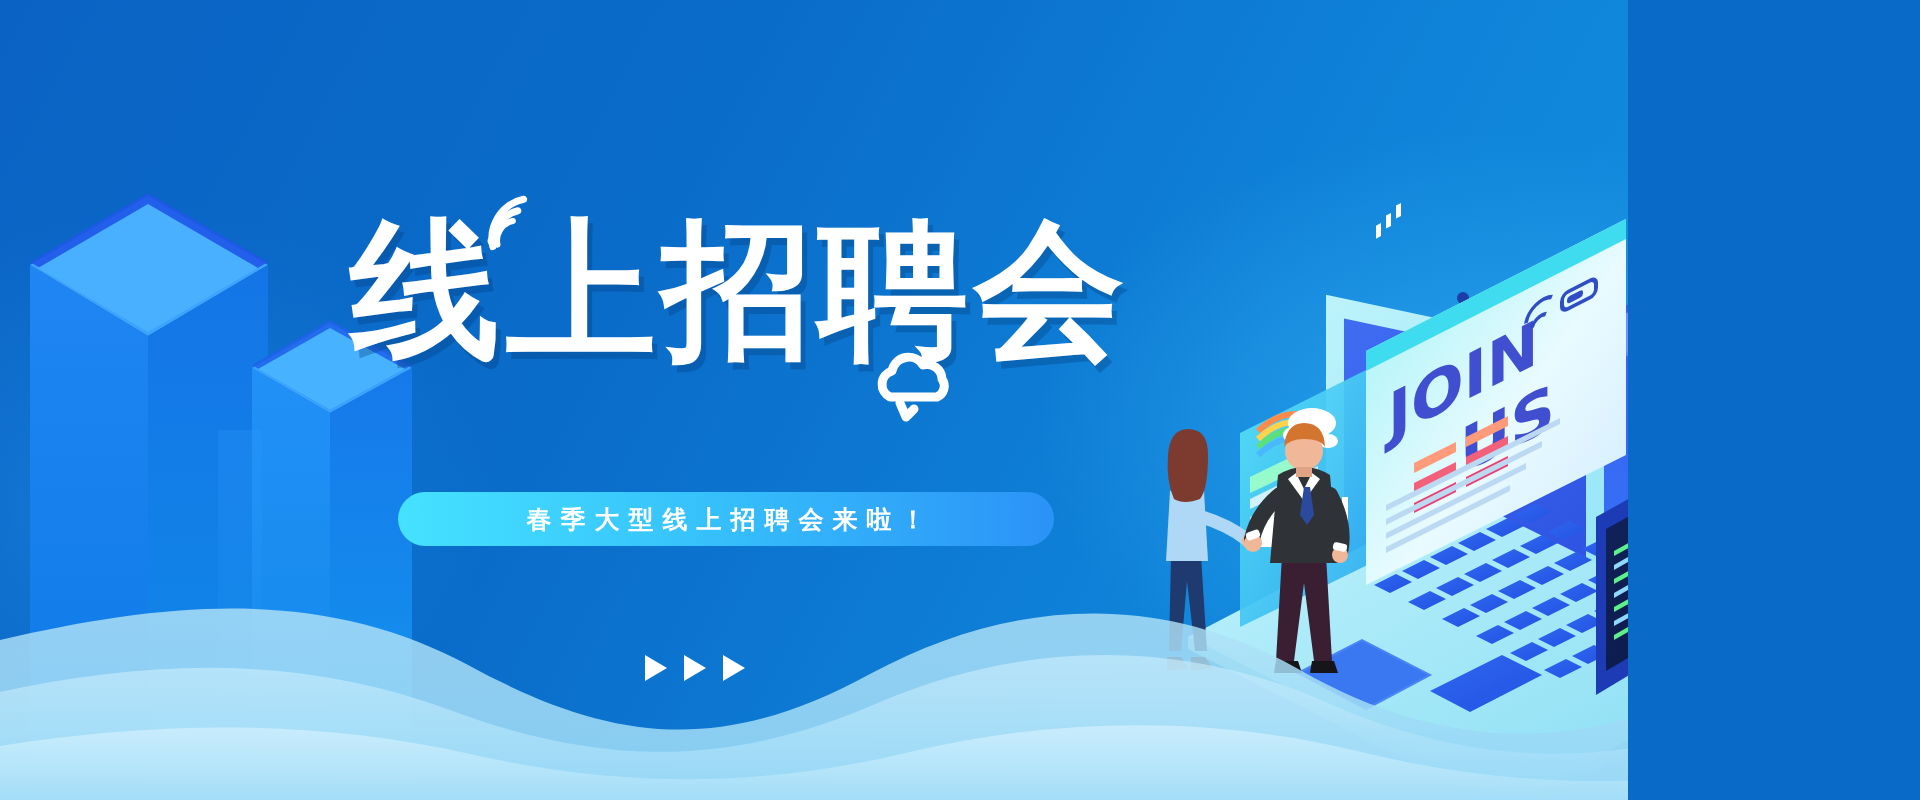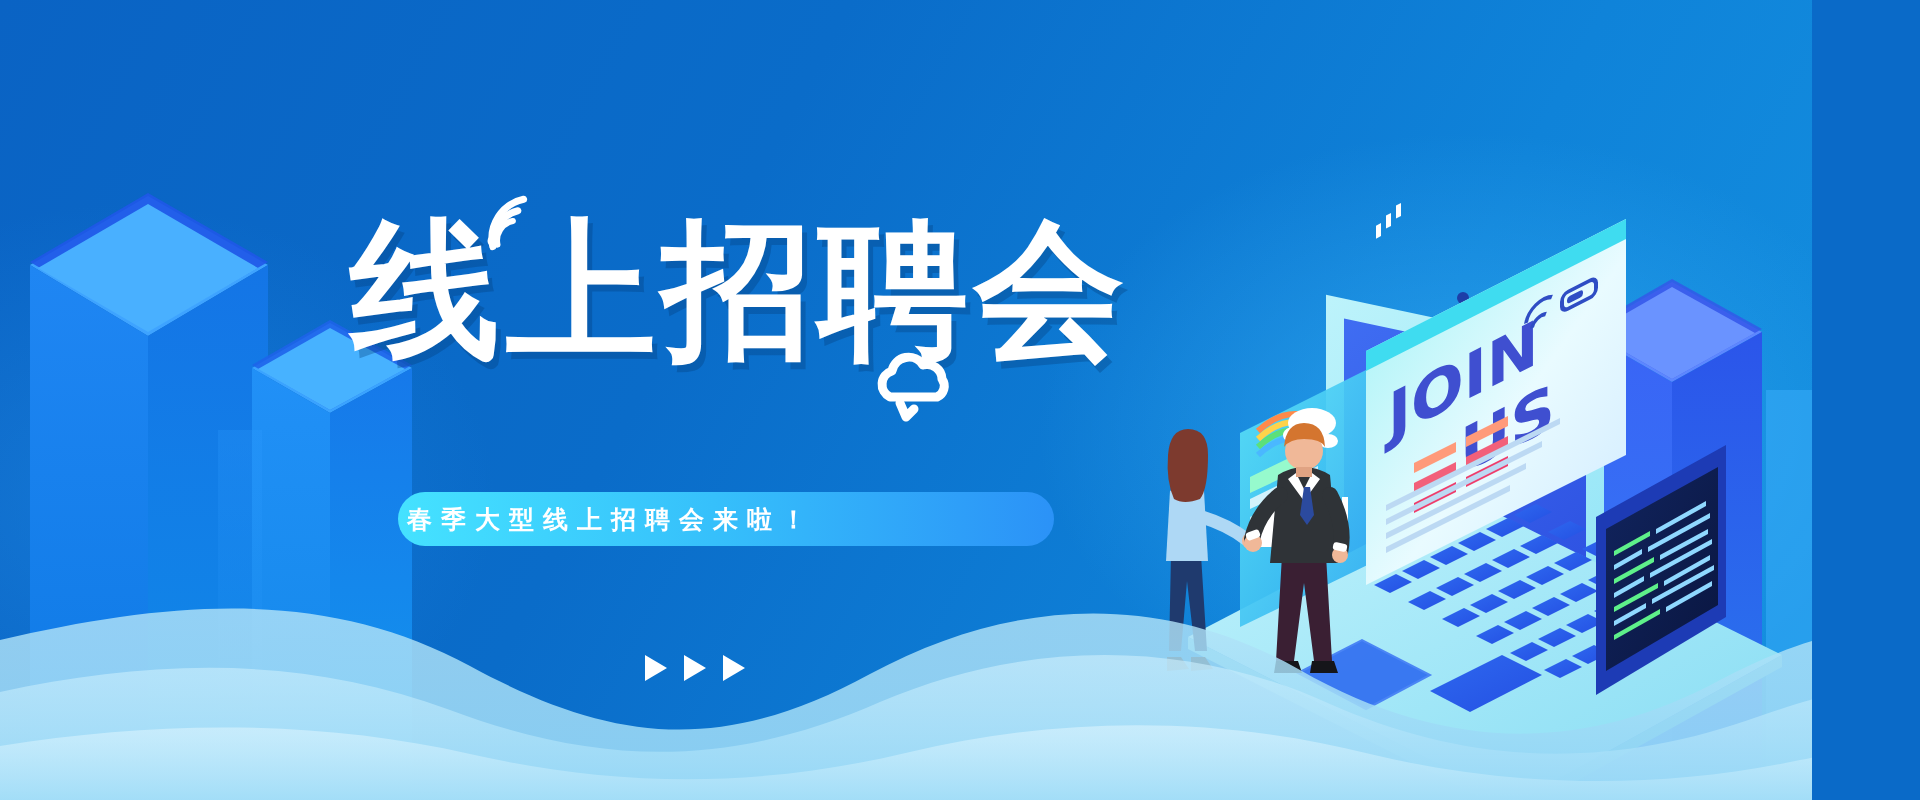--- a/index.html
+++ b/index.html
@@ -1,18 +1,18 @@
 <!DOCTYPE html>
 <html><head>
 <meta charset="utf-8">
 <style>
   html,body{margin:0;padding:0;background:#0a6ac8;}
   *{box-sizing:border-box;}
   #banner{
-    position:relative;width:1812px;height:800px;overflow:hidden;
+    position:relative;width:1628px;height:800px;overflow:hidden;
     font-family:"Liberation Sans","DejaVu Sans",sans-serif;
     background:linear-gradient(118deg,#0a63c4 0%,#0a6cc9 38%,#0f83d9 72%,#1490e0 100%);
   }
   
   .glow{position:absolute;border-radius:50%;pointer-events:none;}
   .glow-a{left:1020px;top:120px;width:900px;height:620px;
     background:radial-gradient(ellipse at center,rgba(70,190,255,.45) 0%,rgba(70,190,255,0) 68%);}
   .glow-b{left:-250px;top:200px;width:750px;height:600px;
     background:radial-gradient(ellipse at center,rgba(40,150,240,.35) 0%,rgba(40,150,240,0) 70%);}
 
@@ -27,21 +27,21 @@
     text-shadow:5px 7px 0 rgba(3,60,122,.33);
     font-family:"DejaVu Sans","Liberation Sans",sans-serif;
   }
   .wifi-badge{position:absolute;left:128px;top:-22px;width:60px;height:58px;}
   .cloud-badge{position:absolute;left:520px;top:136px;width:86px;height:72px;}
 
   
   #subtitle-pill{
     position:absolute;left:398px;top:492px;width:656px;height:54px;border-radius:27px;
     background:linear-gradient(90deg,#45e2ff 0%,#36c0fb 48%,#2b92f7 100%);
-    display:flex;align-items:center;justify-content:flex-start;
+    display:flex;align-items:center;justify-content:center;
   }
   #subtitle-pill .pill-text{
     color:#ffffff;font-size:25px;letter-spacing:9px;font-weight:bold;
     font-family:"DejaVu Sans","Liberation Sans",sans-serif;
     text-indent:9px;
   }
 
   
   #tagline{
     position:absolute;left:477px;top:578px;color:#ffffff;

